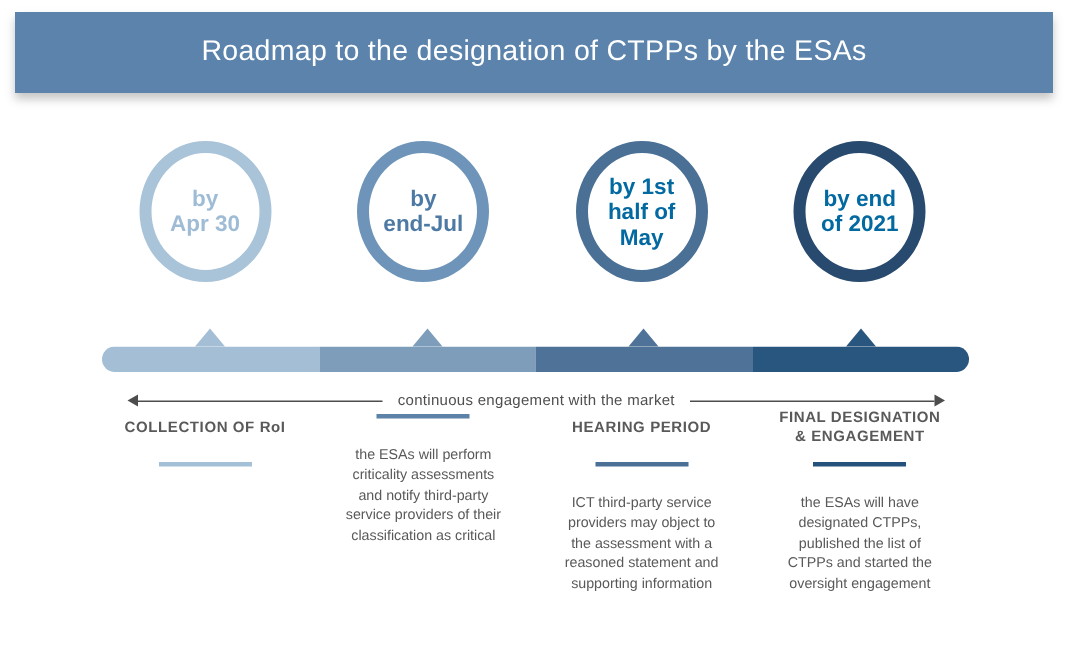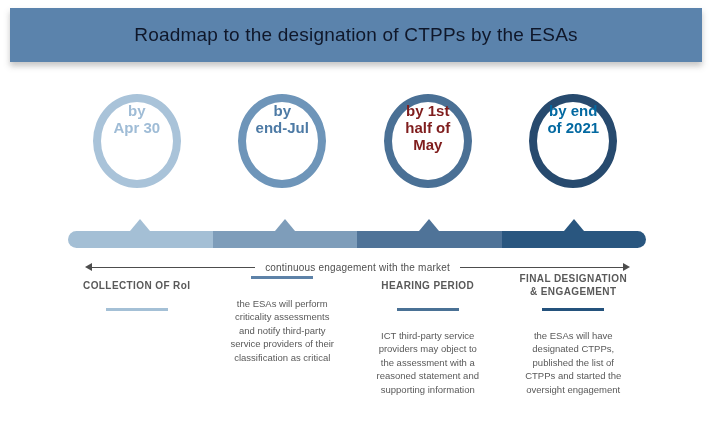--- a/index.html
+++ b/index.html
@@ -10,32 +10,32 @@
     overflow:hidden; margin:0 auto;
   }
 
   
   .header {
     position:absolute; left:10px; top:8px; width:692px; height:54px;
     display:flex; align-items:center; justify-content:center;
     box-shadow:0 4px 6px rgba(90,90,90,0.35);
   }
   .header .title {
-    color:#0f172a; font-size:19px; letter-spacing:0.2px; font-weight:400;
+    color:#ffffff; font-size:19px; letter-spacing:0.2px; font-weight:400;
   }
 
   
   .circles-row {
     position:absolute; left:64px; top:94px; width:582px;
     display:flex;
   }
   .circle-cell { width:145.5px; display:flex; justify-content:center; }
   .circle {
     width:88px; height:94px; border:8px solid #999; border-radius:50%;
-    background:#ffffff; display:flex; align-items:flex-start; justify-content:center;
+    background:#ffffff; display:flex; align-items:center; justify-content:center;
   }
   .circle-text { text-align:center; font-size:15px; line-height:17px; font-weight:600; }
 
   
   .bar {
     position:absolute; left:68px; top:231px; width:578px; height:17px;
     border-radius:9px; overflow:hidden; display:flex;
   }
   .bar .seg { flex:1; height:100%; }
   .triangles {
@@ -97,21 +97,21 @@
     <div class="circle-cell">
       <div class="circle" style="border-color: rgb(110, 149, 185);">
         <div class="circle-text" style="color: rgb(77, 122, 165);">
           <div>by</div>
           <div>end-Jul</div>
         </div>
       </div>
     </div>
     <div class="circle-cell">
       <div class="circle" style="border-color: rgb(74, 112, 149);">
-        <div class="circle-text" style="color: #7f1d1d;">
+        <div class="circle-text" style="color: #0369a1;">
           <div>by 1st</div>
           <div>half of May</div>
         </div>
       </div>
     </div>
     <div class="circle-cell">
       <div class="circle" style="border-color: rgb(39, 74, 110);">
         <div class="circle-text" style="color: #0369a1;">
           <div>by end</div>
           <div>of 2021</div>

